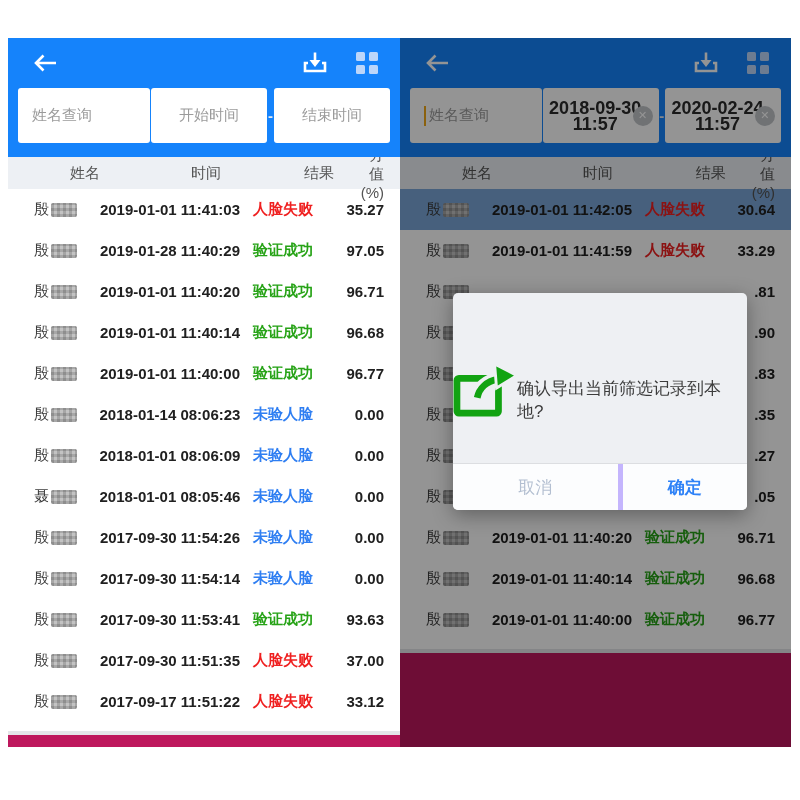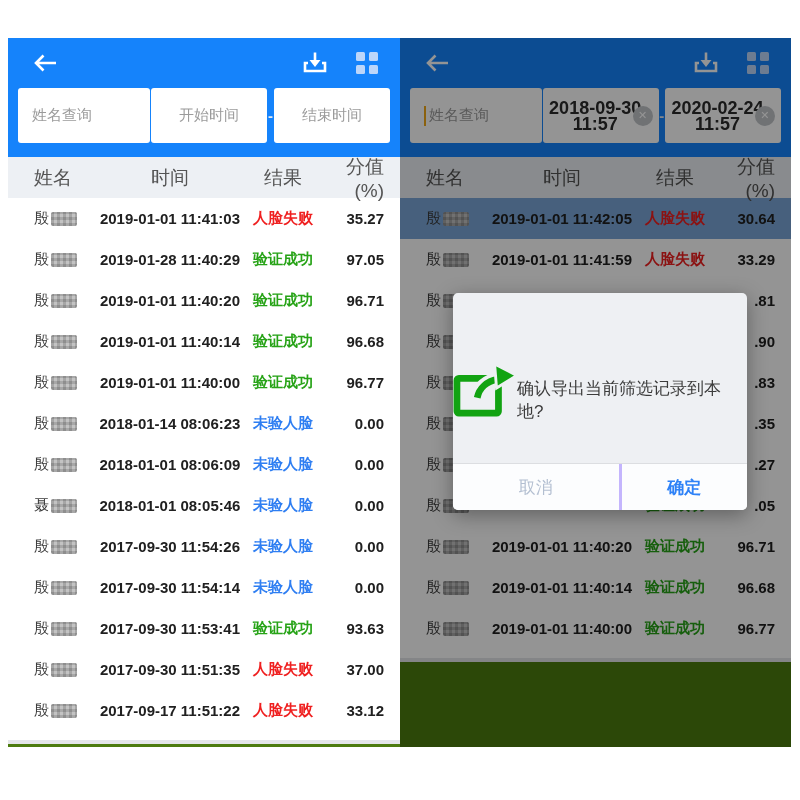--- a/index.html
+++ b/index.html
@@ -1,19 +1,19 @@
 <!DOCTYPE html>
 <html><head>
 <meta charset="utf-8">
 <style>
   html,body{margin:0;padding:0;}
   body{width:800px;height:800px;position:relative;background:#ffffff;
        font-family:"Liberation Sans","DejaVu Sans",sans-serif;overflow:hidden;}
 
-  .panel{position:absolute;top:38px;height:709px;background:#4d7c0f;overflow:hidden;}
+  .panel{position:absolute;top:38px;height:709px;background:#be185d;overflow:hidden;}
   #left-panel{left:8px;width:392px;}
   #right-panel{left:400px;width:391px;}
 
   
   .appbar{height:119px;background:#1583fb;position:relative;}
   .toolbar{display:flex;align-items:center;height:50px;padding:0 22px;}
   .icon-btn{display:flex;align-items:center;justify-content:center;cursor:pointer;}
   .toolbar-spacer{flex:1;}
   .dl-btn{margin-right:28px;}
 
@@ -25,22 +25,22 @@
   .input.date{width:116px;position:relative;}
   .range-dash{align-self:center;color:#e2e9f2;font-weight:700;font-size:15px;}
   .caret{width:2px;height:20px;background:#f0a818;margin-right:3px;}
   .date-lines{font-size:18px;font-weight:700;color:#2b2b2b;line-height:16px;
               text-align:center;width:100%;padding-right:11px;box-sizing:border-box;}
   .clear-btn{position:absolute;right:6px;top:50%;transform:translateY(-50%);
              width:20px;height:20px;border-radius:50%;background:#c1c5c9;color:#ffffff;
              font-size:11px;display:flex;align-items:center;justify-content:center;cursor:pointer;}
 
   
-  .table-header{height:41px;background:#edf0f4;display:flex;align-items:center;
-                color:#545454;font-size:19px;}
+  .table-header{height:32px;background:#edf0f4;display:flex;align-items:center;
+                color:#545454;font-size:15px;padding-left:36px;}
   .h-name{width:64px;padding-left:26px;}
   .h-time{width:144px;text-align:center;}
   .h-result{width:82px;text-align:center;}
   .h-score{flex:1;text-align:right;padding-right:16px;}
 
   .row{height:41px;display:flex;align-items:center;font-size:15px;background:#ffffff;}
   .row.selected{background:#7aa6d8;}
   .c-name{width:64px;padding-left:26px;display:flex;align-items:center;color:#3a3a3a;}
   .blur-chip{display:inline-block;width:26px;height:14px;margin-left:2px;border-radius:2px;
      background:repeating-linear-gradient(90deg,#b9b9b9 0 3px,#dadada 3px 6px),
@@ -58,21 +58,21 @@
   .dim{position:absolute;inset:0;background:rgba(0,0,0,.42);z-index:5;}
   .dialog{position:absolute;left:53px;top:255px;width:294px;height:217px;z-index:10;
           border-radius:5px;overflow:hidden;background:#eef0f3;display:flex;flex-direction:column;
           box-shadow:0 5px 20px rgba(0,0,0,.35);}
   .dialog-body{flex:1;display:flex;align-items:center;padding-top:24px;}
   .dialog-msg{margin-top:20px;font-size:17px;color:#3c3c3c;}
   .dialog-buttons{height:46px;background:#fcfdfe;border-top:1px solid #dcdee1;display:flex;}
   .dialog-btn{flex:1;display:flex;align-items:center;justify-content:center;
               font-size:17px;cursor:pointer;margin-left:20px;}
   .btn-cancel{color:#b3bfd1;}
-  .btn-confirm{color:#2e82f7;font-weight:700;border-left:3px solid #c4b5fd;}
+  .btn-confirm{color:#2e82f7;font-weight:700;border-left:5px solid #c4b5fd;}
 </style>
 </head>
 <body>
 
 <div class="panel" id="left-panel">
   <div class="appbar">
     <div class="toolbar">
   <span class="icon-btn back-btn">
     <svg width="30" height="24" viewBox="0 0 30 24">
       <path d="M26 12 H6 M13.5 4.5 L6 12 l7.5 7.5" stroke="#ffffff" stroke-width="2.6" fill="none"></path>

